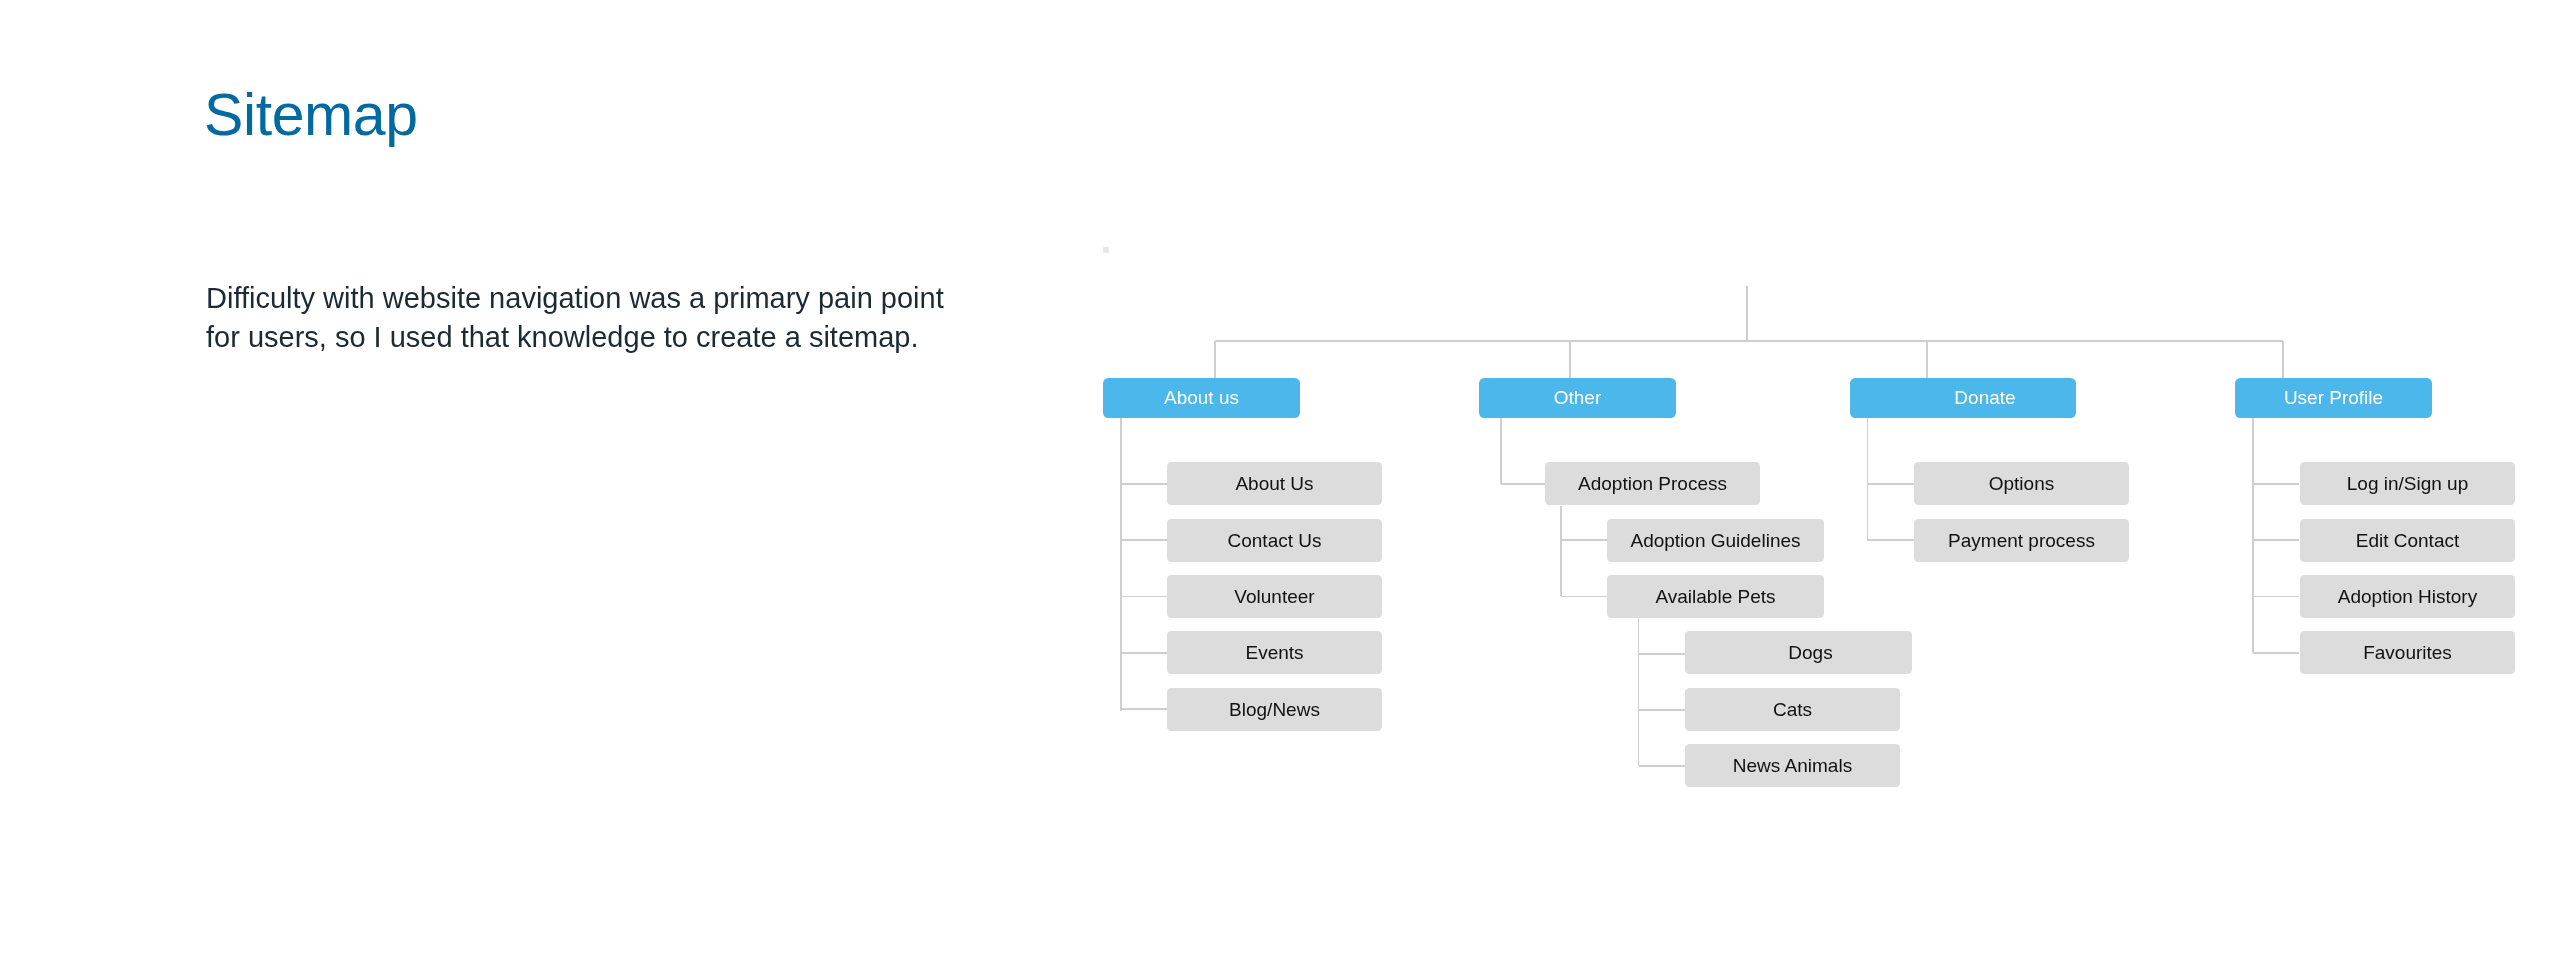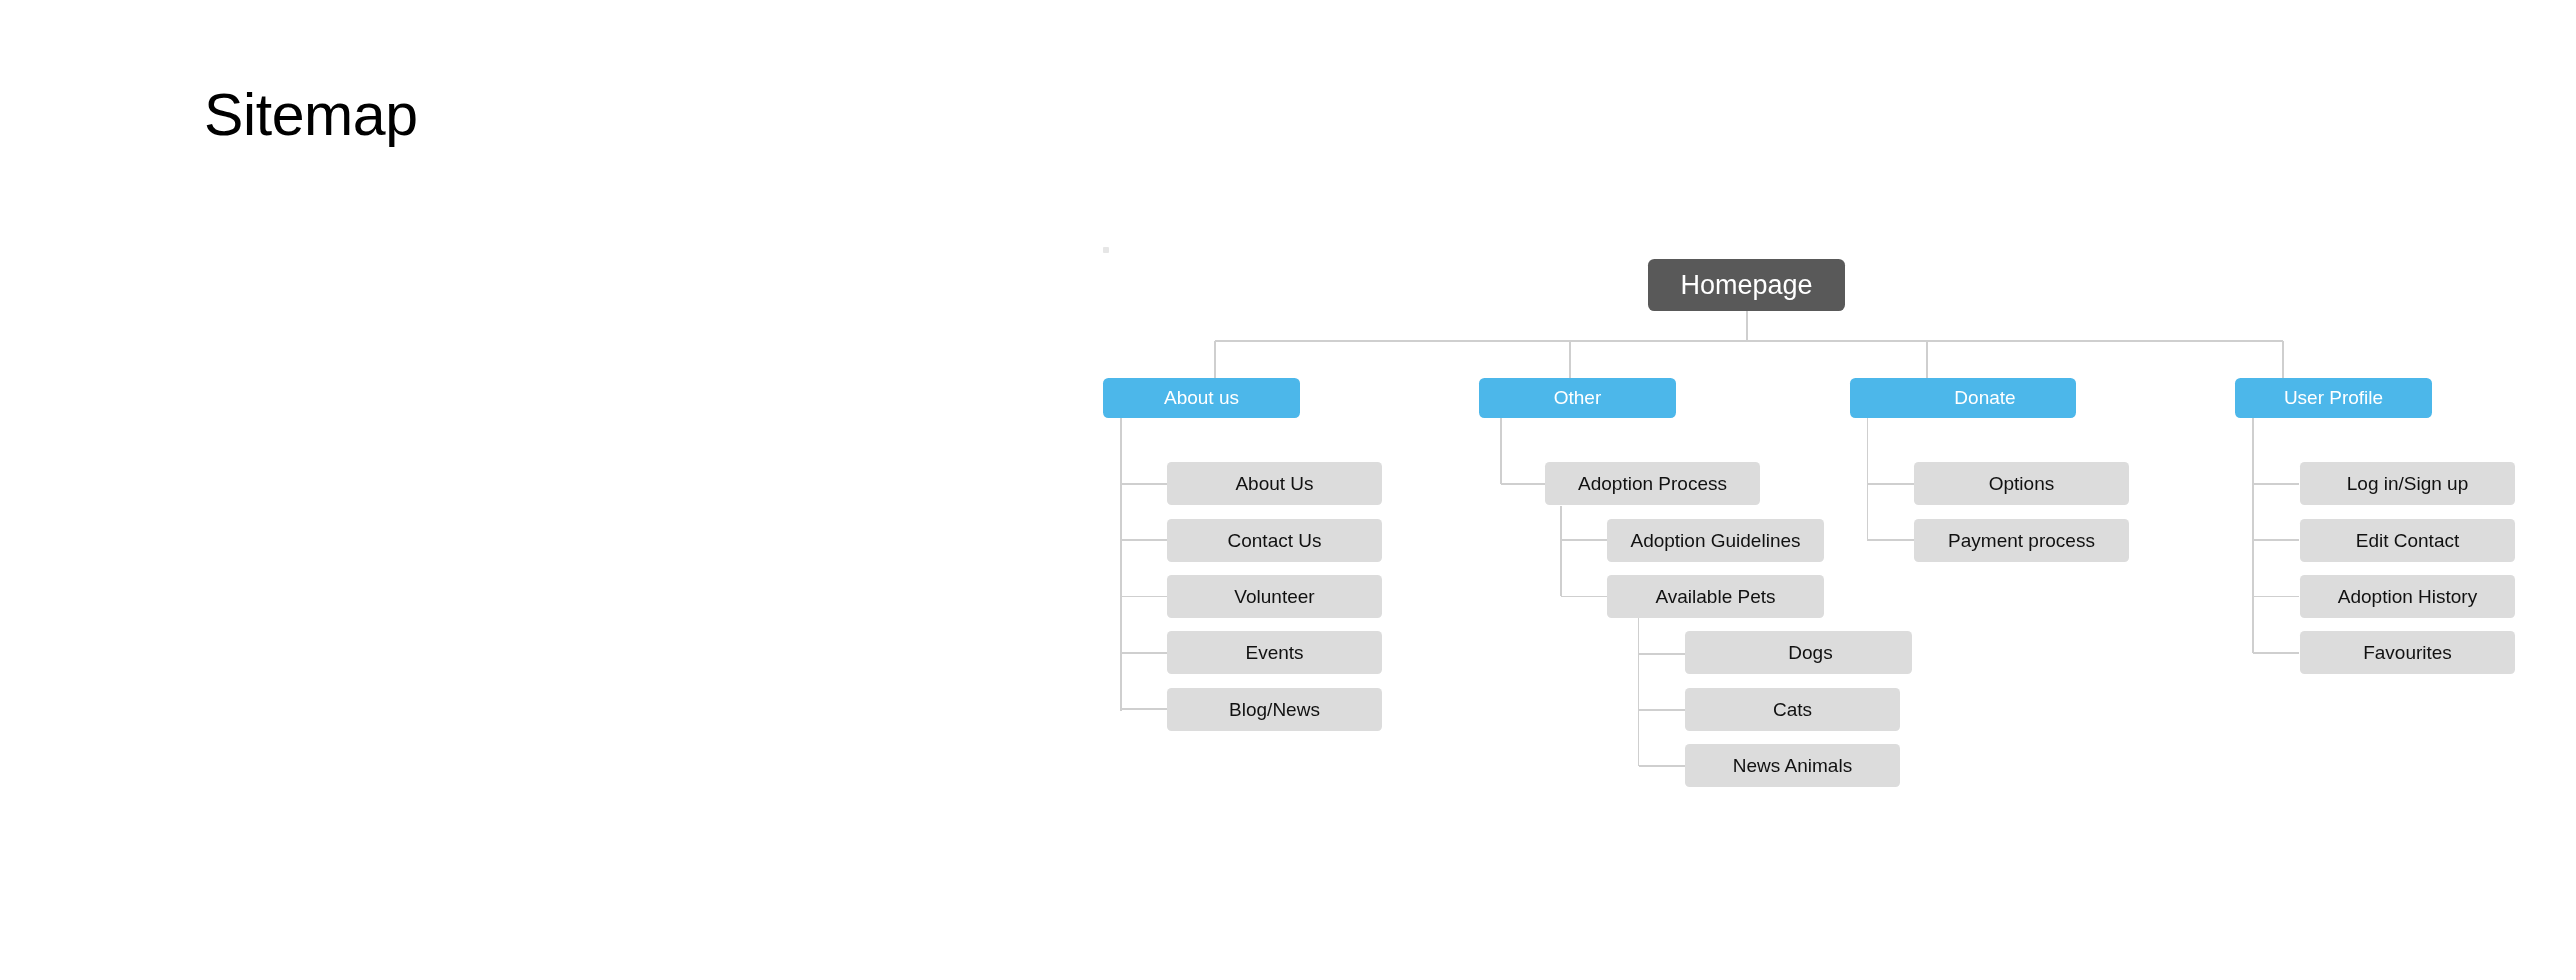--- a/index.html
+++ b/index.html
@@ -16,21 +16,21 @@
     -webkit-font-smoothing: antialiased;
   }
 
   
   #page-title {
     position: absolute;
     left: 204px;
     top: 86px;
     font-size: 59px;
     font-weight: 400;
-    color: #000000;
+    color: #0369a1;
     letter-spacing: -0.4px;
     line-height: 1.0;
     white-space: nowrap;
   }
   #body-copy {
     position: absolute;
     left: 206px;
     top: 279px;
     width: 751px;
     color: #1b2a33;
@@ -96,20 +96,21 @@
     background: #e6e6e6;
     border-radius: 0.9px;
   }
 </style>
 </head>
 <body>
 
 <div id="page-title">Sitemap</div>
 
 <div id="body-copy">
+  <p>Difficulty with website navigation was a primary pain point for users, so I used that knowledge to create a sitemap.</p>
 </div>
 
 <div id="sitemap-diagram">
 
   <svg id="connector-layer" viewBox="0 0 2880 1096" width="2576" height="980">
     <g stroke="#cfcfcf" stroke-width="2" fill="none" shape-rendering="crispEdges">
 
       <path d="M1953 320 L1953 381"></path>
 
       <path d="M1358 381 L2553 381"></path>
@@ -145,21 +146,20 @@
       <path d="M2519 468 L2519 730"></path>
       <path d="M2519 541 L2571 541"></path>
       <path d="M2519 604 L2571 604"></path>
       <path d="M2519 667 L2571 667"></path>
       <path d="M2519 730 L2571 730"></path>
     </g>
   </svg>
 
   <div class="speck" style="left:1103px; top:247px;"></div>
 
-  <div class="node node-root" style="left:1648px; top:259px; width:197px;">Homepage</div>
 
   <div class="node node-section" style="left:1103px; top:378px; width:197px;">About us</div>
   <div class="node node-section" style="left:1479px; top:378px; width:197px;">Other</div>
   <div class="node node-section" style="left:1850px; top:378px; width:226px;padding-left:44px;">Donate</div>
   <div class="node node-section" style="left:2235px; top:378px; width:197px;">User Profile</div>
 
   <div class="node node-leaf" style="left:1167px; top:462px; width:215px;">About Us</div>
   <div class="node node-leaf" style="left:1167px; top:519px; width:215px;">Contact Us</div>
   <div class="node node-leaf" style="left:1167px; top:575px; width:215px;">Volunteer</div>
   <div class="node node-leaf" style="left:1167px; top:631px; width:215px;">Events</div>

